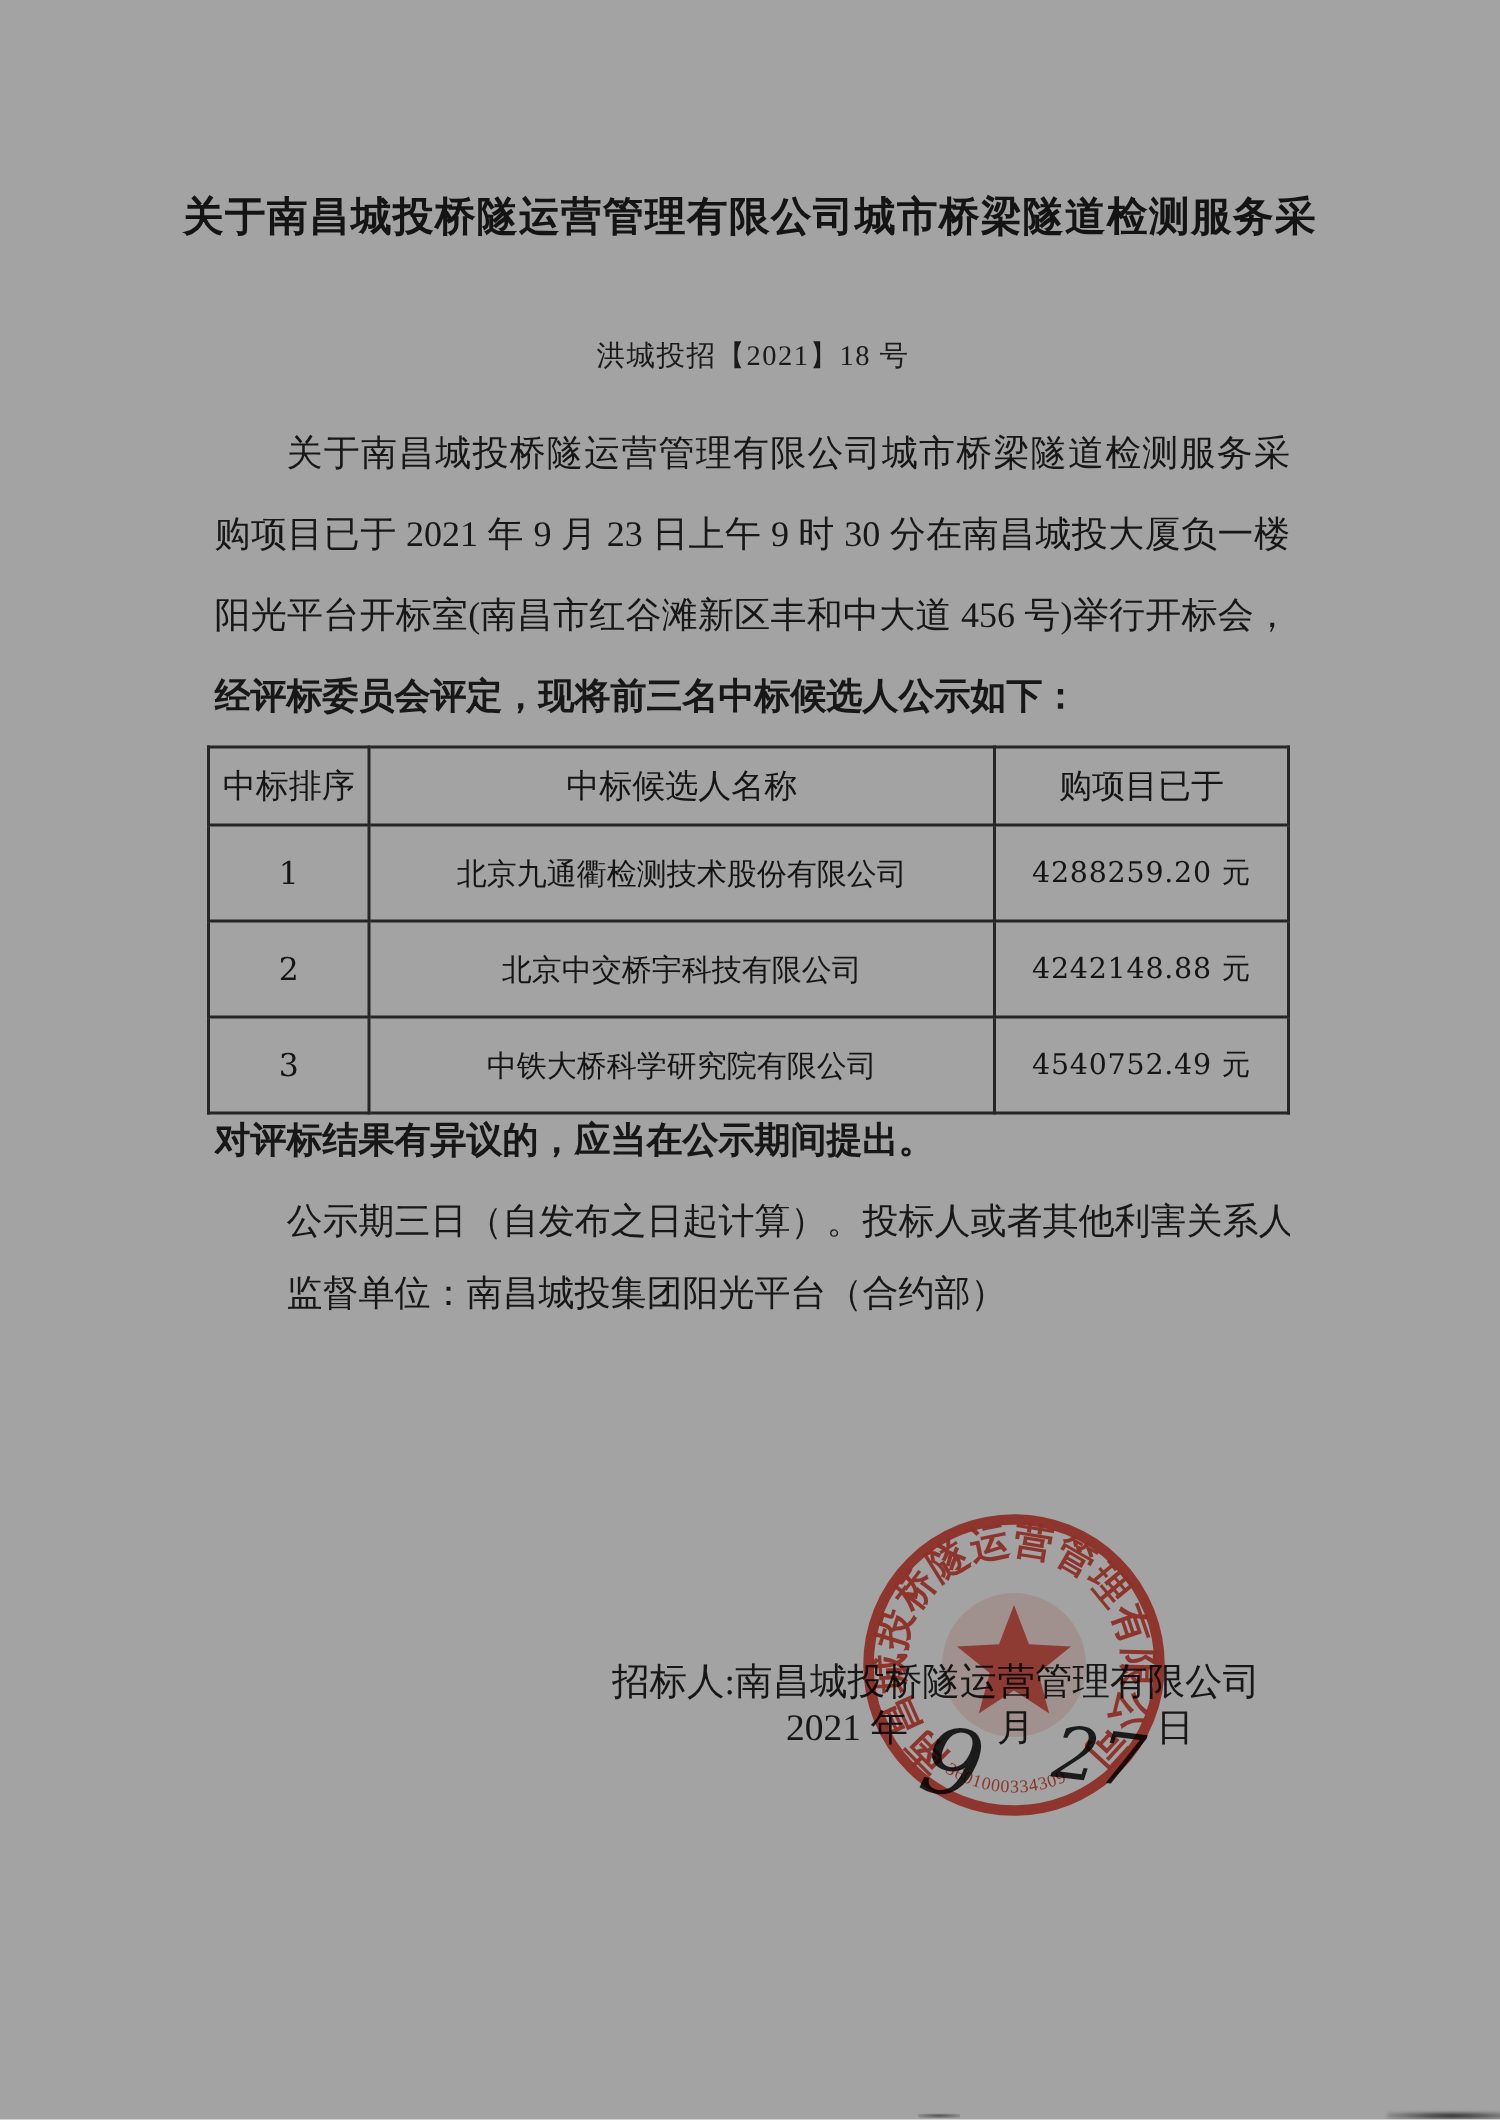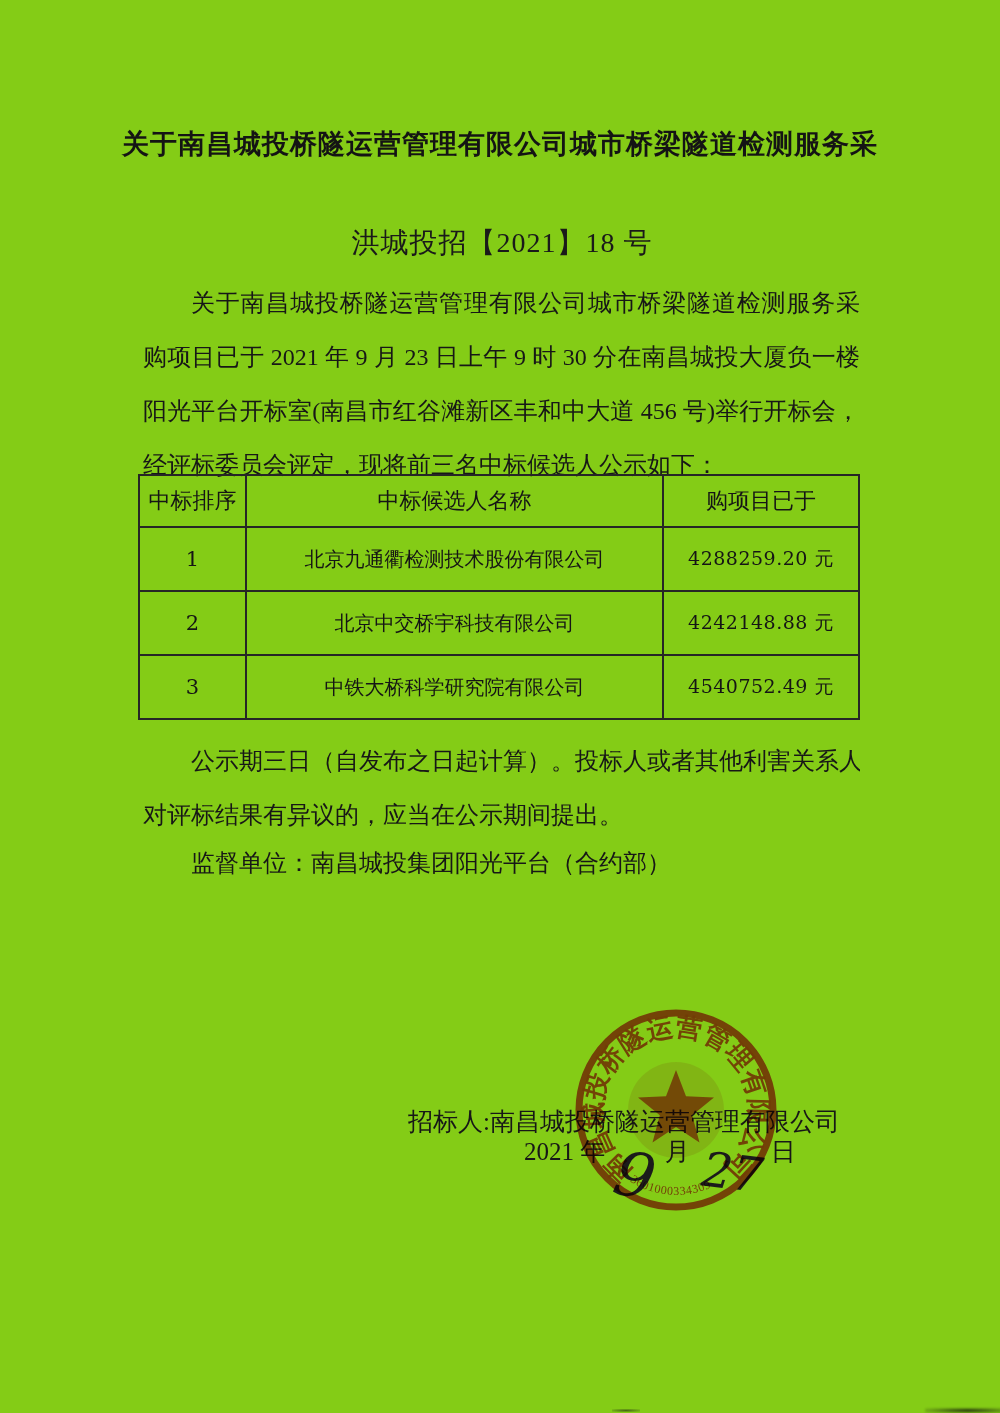--- a/index.html
+++ b/index.html
@@ -1,55 +1,55 @@
 <!DOCTYPE html>
 <html><head>
 <meta charset="utf-8">
 <style>
   html,body{margin:0;padding:0;background:#e8e8e8;}
   .page{
     position:relative;
     width:1000px;height:1413px;
     margin:0 auto;
-    background:#84cc16;
+    background:#a3a3a3;
     overflow:hidden;
     font-family:"Liberation Serif","DejaVu Serif",serif;
     color:#1d1d1d;
   }
   .title{
     position:absolute;top:112px;left:80px;right:80px;
     text-align:center;
     font-family:"Liberation Sans","DejaVu Sans",sans-serif;
     font-weight:700;font-size:27px;line-height:64px;
     letter-spacing:1px;color:#141414;
   }
   .doc-number{
     position:absolute;top:224px;left:4px;right:0;
-    text-align:center;font-size:28px;color:#1a1a1a;letter-spacing:1px;
+    text-align:center;font-size:19px;color:#1a1a1a;letter-spacing:1px;
   }
   .para{
     position:absolute;left:143px;width:717px;
     font-size:24px;color:#171717;
   }
   .para .line{
     height:54px;line-height:54px;white-space:nowrap;
     text-align:justify;text-align-last:justify;overflow:hidden;
   }
   .para .line.indent{text-indent:2em;}
-  .para .line.last{text-align-last:left;}
+  .para .line.last{text-align-last:left;font-weight:bold;}
   #para1{top:276px;}
   #para2{top:734px;}
   .info-line{
     position:absolute;left:191px;
     font-size:24px;height:34px;line-height:34px;color:#171717;white-space:nowrap;
   }
   #supervisor-line{top:846px;}
   #phone-line{top:900px;letter-spacing:.5px;}
   table.bid-table{
-    position:absolute;top:474px;left:138px;
+    position:absolute;top:497px;left:138px;
     width:720px;border-collapse:collapse;table-layout:fixed;
     font-size:21px;color:#151515;
   }
   table.bid-table td,table.bid-table th{
     border:2px solid #262626;text-align:center;vertical-align:middle;
     font-weight:400;padding:0;overflow:hidden;
   }
   table.bid-table tr.head td{height:50px;font-size:22px;}
   table.bid-table tr.row td{height:62px;}
   td.rank{font-family:"DejaVu Serif",serif;font-size:21px;}
@@ -130,22 +130,22 @@
     </tr>
     <tr class="row">
       <td class="rank">3</td>
       <td class="name">中铁大桥科学研究院有限公司</td>
       <td class="price">4540752.49 元</td>
     </tr>
   </tbody>
     </table>
 
   <div class="para" id="para2">
+    <div class="line last">对评标结果有异议的，应当在公示期间提出。</div>
     <div class="line indent">公示期三日（自发布之日起计算）。投标人或者其他利害关系人</div>
-    <div class="line last">对评标结果有异议的，应当在公示期间提出。</div>
   </div>
 
   <div class="info-line" id="supervisor-line">监督单位：南昌城投集团阳光平台（合约部）</div>
 
   <div class="signature">招标人:南昌城投桥隧运营管理有限公司</div>
 
   <div class="date-line">
     <span>2021 年</span>
     <span class="hw hw-month">9</span>
     <span class="date-sep">月</span>

